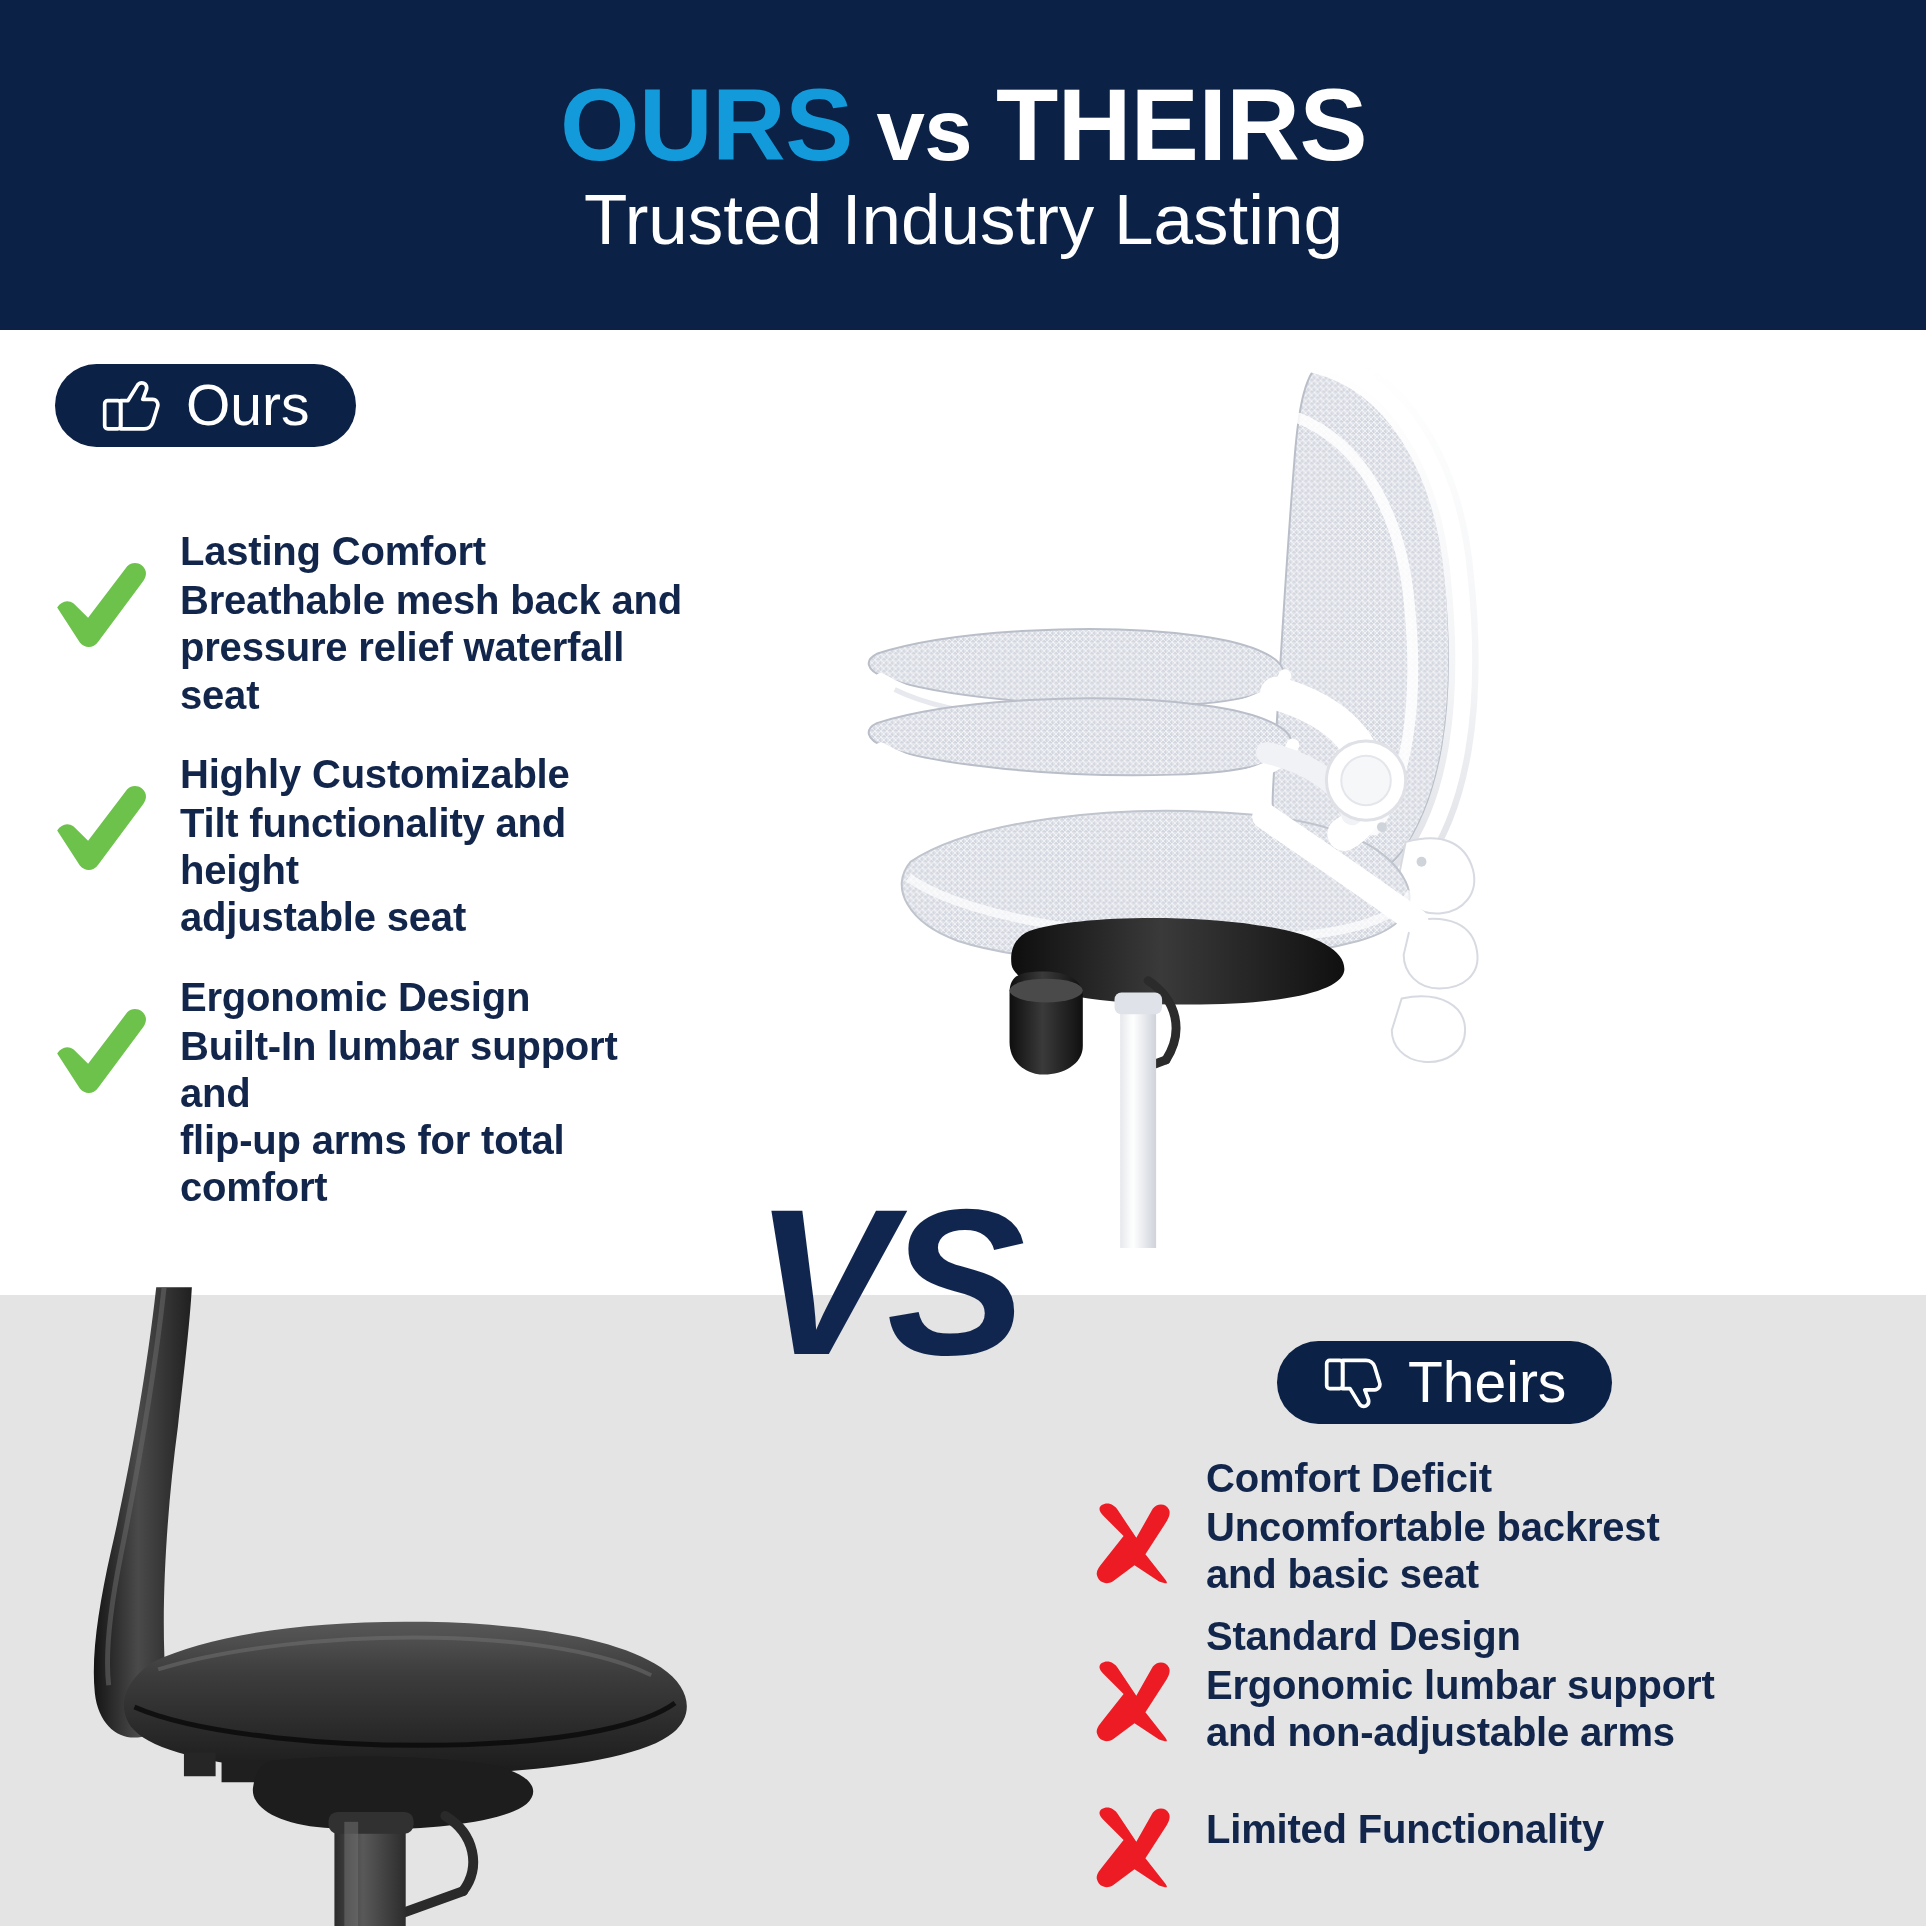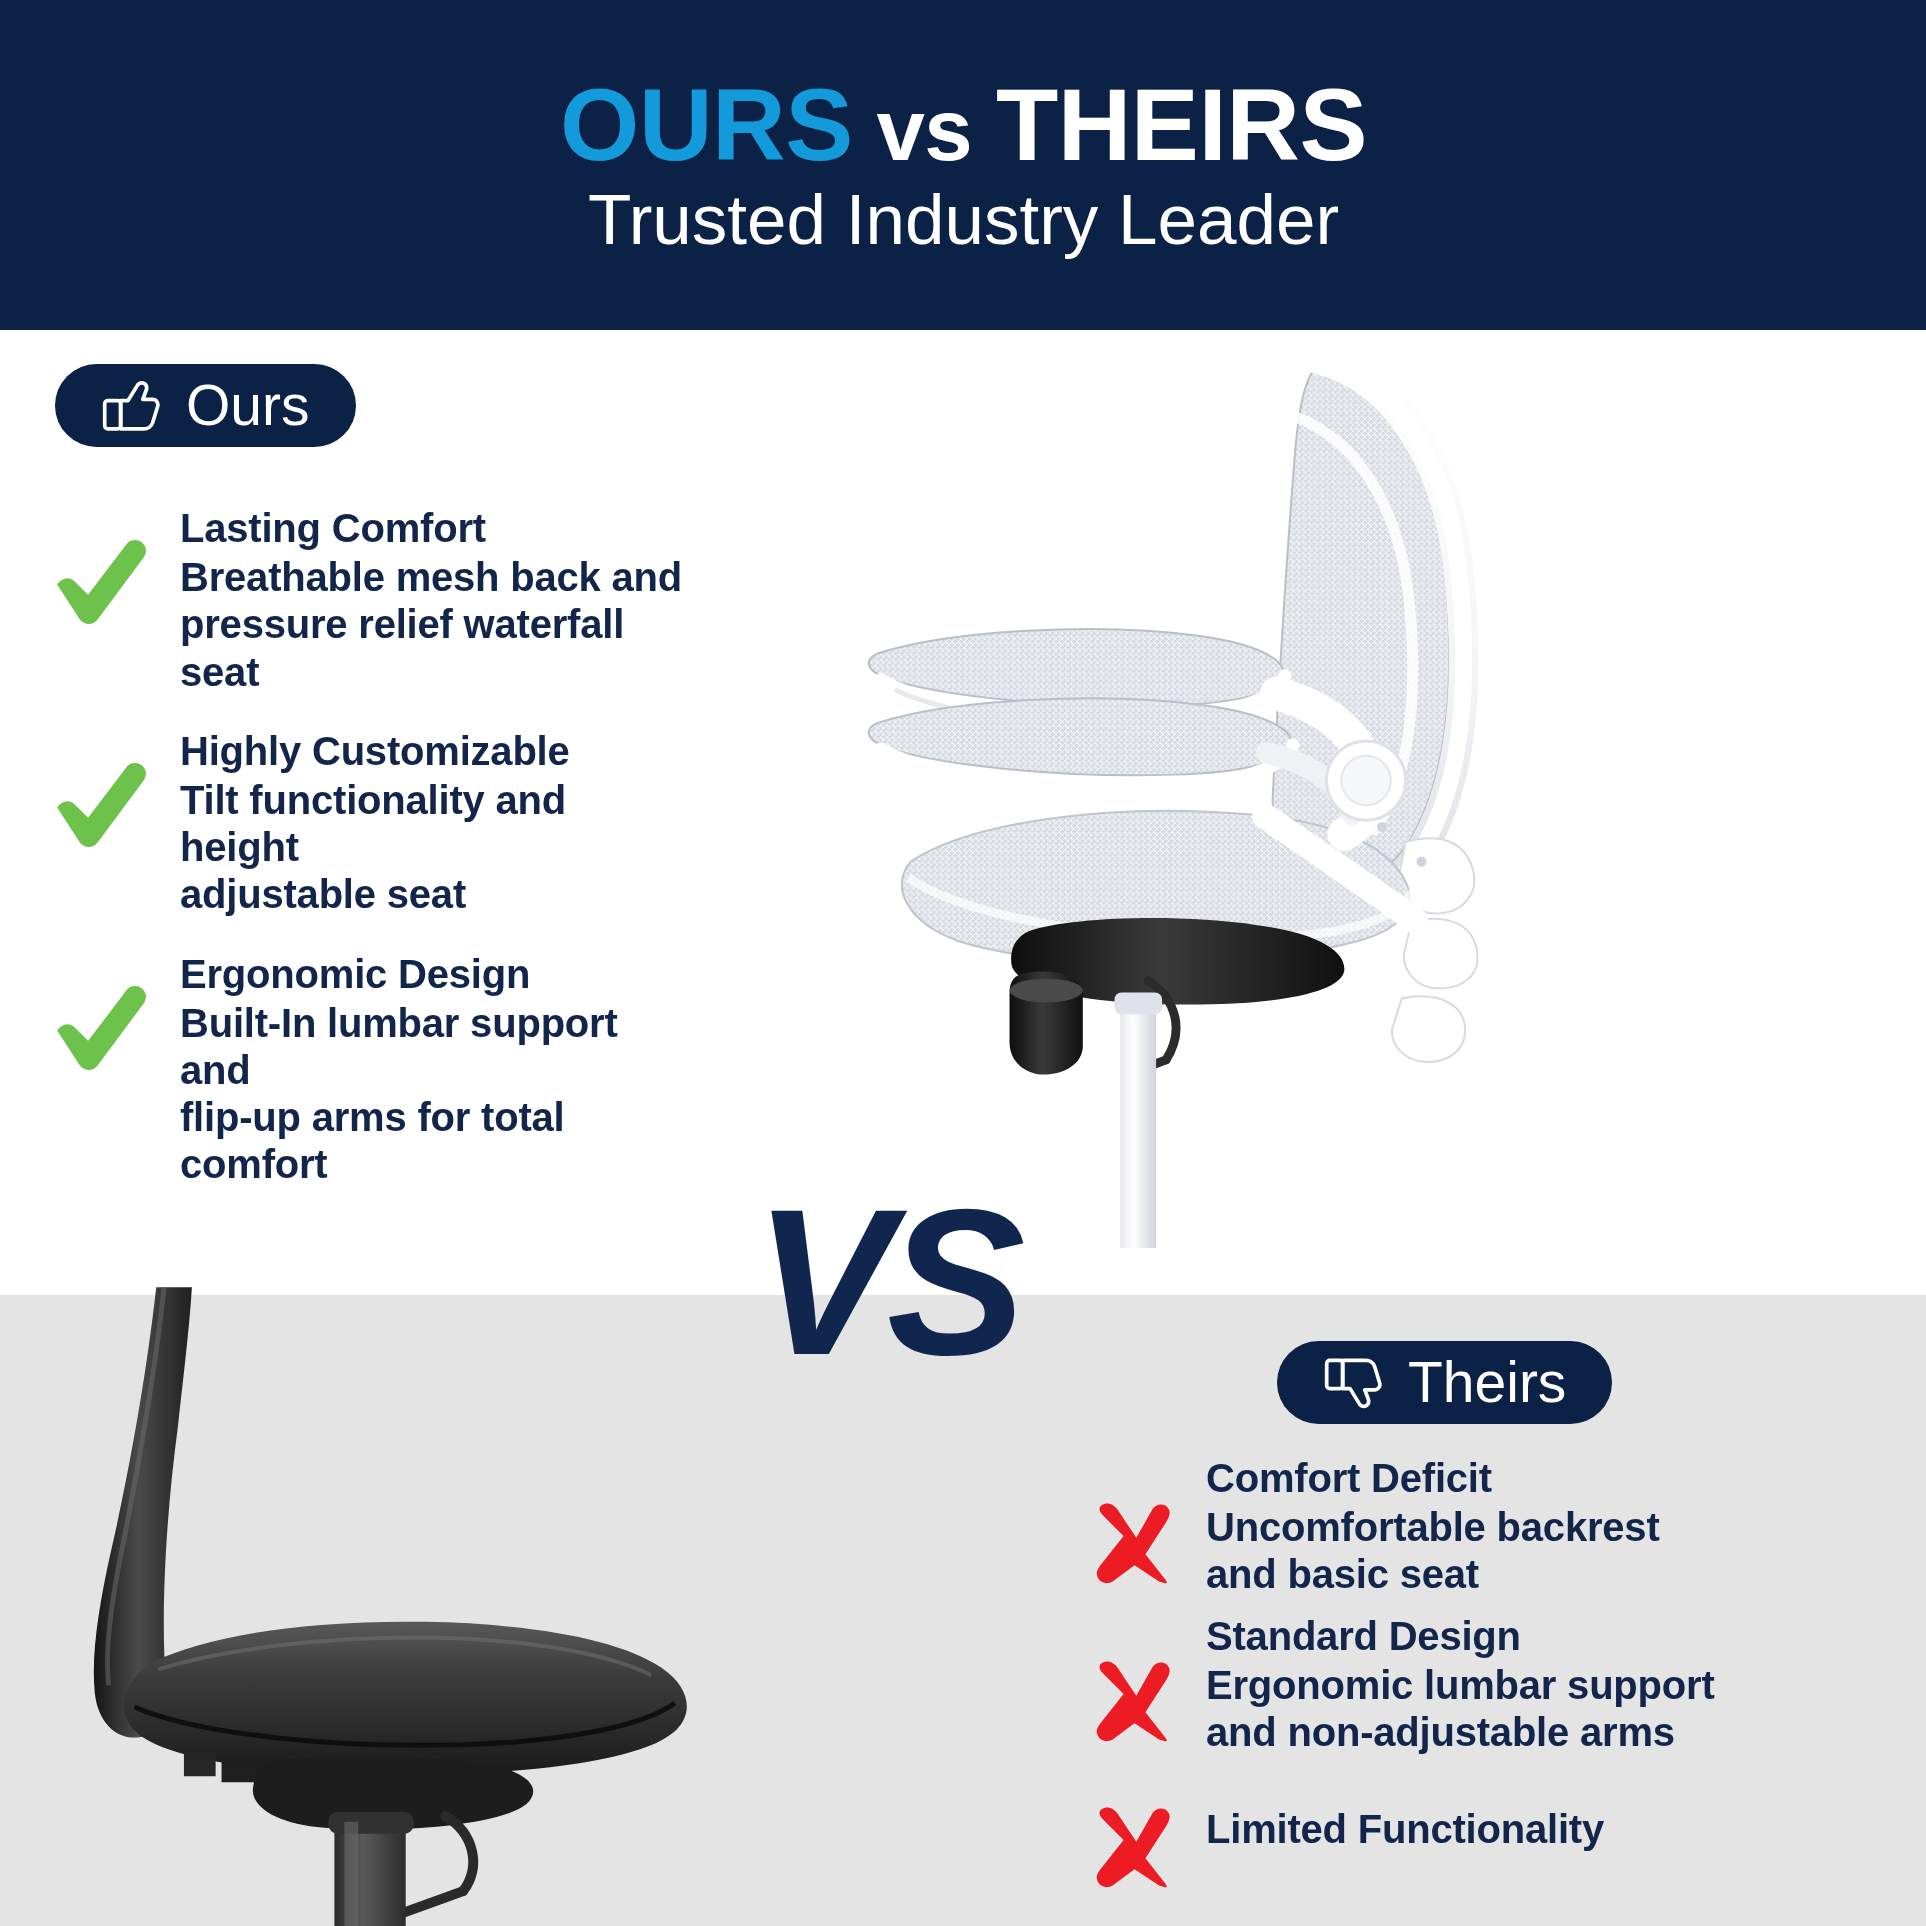--- a/index.html
+++ b/index.html
@@ -81,21 +81,21 @@
     color: #ffffff;
     font-size: 57px;
     font-weight: 400;
     line-height: 1;
     white-space: nowrap;
   }
   .pill-icon { width: 59px; height: 59px; display:block; flex:0 0 auto;}
 
   
   .feat-list { position: absolute; }
-  .list-ours   { left: 51px;  top: 505px; width: 644px; }
+  .list-ours   { left: 51px;  top: 528px; width: 644px; }
   .list-theirs { left: 1089px;top: 1455px; width: 822px; }
 
   .feat-row {
     display: flex;
     align-items: flex-start;
     gap: 26px;
     margin-bottom: 32px;
   }
   .list-theirs .feat-row { margin-bottom: 14px; align-items: center; }
 
@@ -147,21 +147,21 @@
 </style>
 </head>
 <body>
 
 <div id="root">
 
   <div class="header">
     <div class="header-title">
       <span class="accent">OURS</span><span class="vsword">&nbsp;<span>vs</span>&nbsp;</span><span class="plain">THEIRS</span>
     </div>
-    <div class="header-sub">Trusted Industry Leader</div>
+    <div class="header-sub">Trusted Industry Lasting</div>
   </div>
 
   <div class="bg-white-half"></div>
   <div class="bg-gray-half"></div>
 
   <div class="photo photo-ours">
     <svg viewBox="0 0 740 930" width="733" height="921" aria-hidden="true">
       <defs>
         <linearGradient id="meshG" x1="0" y1="0" x2="1" y2="1">
           <stop offset="0%" stop-color="#e9ebf0"></stop>

